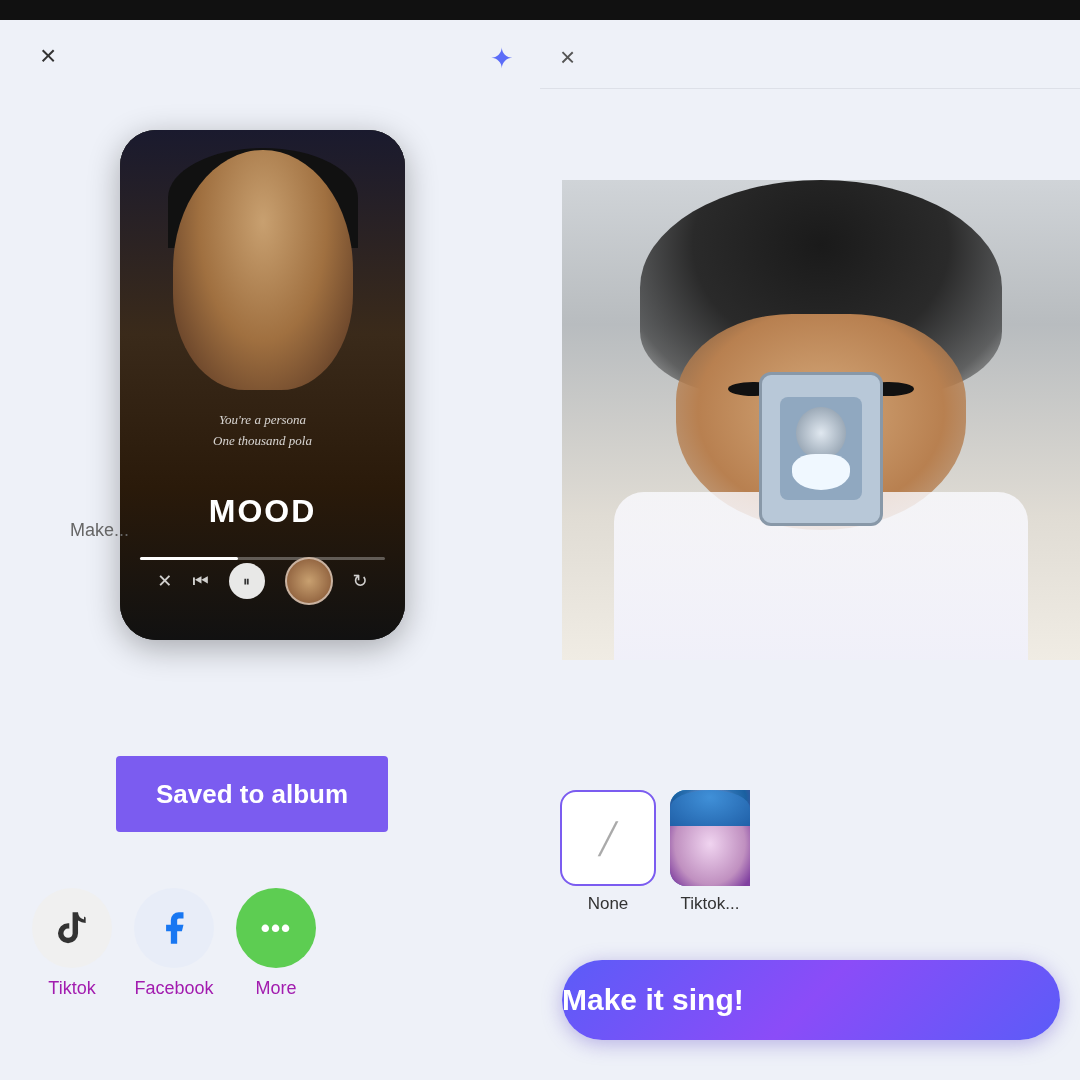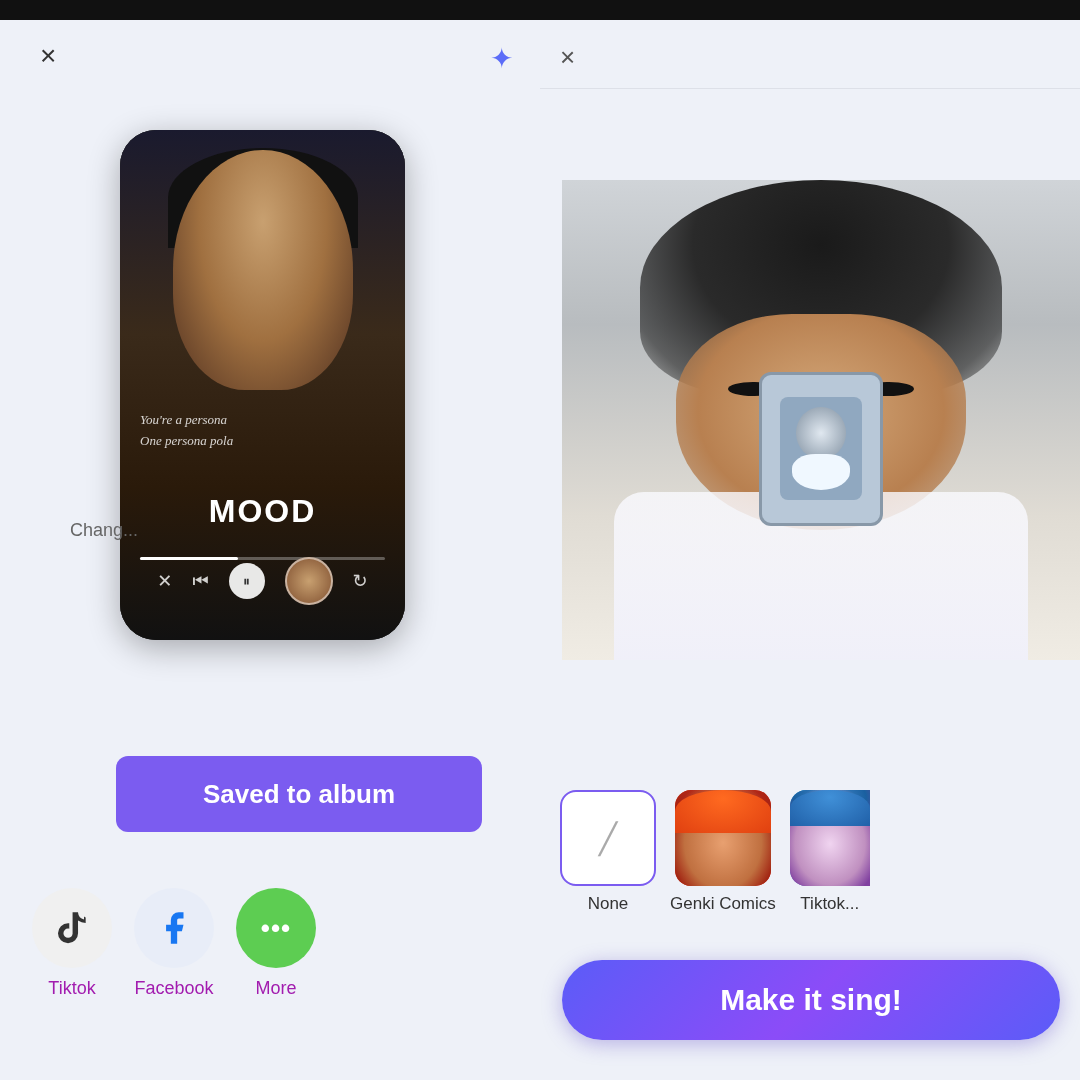--- a/index.html
+++ b/index.html
@@ -113,20 +113,21 @@
     }
 
     .phone-text-overlay {
       position: absolute;
       top: 280px;
       left: 20px;
       right: 20px;
       color: white;
       font-size: 13px;
       font-style: italic;
+      text-align: center;
       opacity: 0.8;
       line-height: 1.6;
       font-family: 'Georgia', serif;
     }
 
     .phone-mood-text {
       position: absolute;
       bottom: 110px;
       left: 50%;
       transform: translateX(-50%);
@@ -206,24 +207,24 @@
       left: 70px;
       color: #666;
       font-size: 18px;
     }
 
     
     .saved-btn {
       position: absolute;
       top: 756px;
       left: 116px;
-      width: 366px;
+      width: 272px;
       height: 76px;
       background: #7B5CF0;
-      border-radius: 12px;
+      border-radius: 4px;
       display: flex;
       align-items: center;
       justify-content: center;
       cursor: pointer;
     }
 
     .saved-btn span {
       color: white;
       font-size: 26px;
       font-weight: 700;
@@ -335,21 +336,21 @@
     .make-sing-btn {
       position: absolute;
       bottom: 40px;
       left: 562px;
       right: 20px;
       height: 80px;
       background: linear-gradient(135deg, #5b5cf8, #8b4cf8, #5b5cf8);
       border-radius: 40px;
       display: flex;
       align-items: center;
-      justify-content: center;
+      justify-content: flex-start;
       cursor: pointer;
       box-shadow: 0 4px 20px rgba(100, 80, 200, 0.4);
     }
 
     .make-sing-btn span {
       color: white;
       font-size: 30px;
       font-weight: 700;
     }
 
@@ -399,37 +400,37 @@
 
 <div class="divider-h"></div>
 
 <div class="phone-mockup">
   <div class="phone-inner">
     <div class="phone-person-bg"></div>
     <div class="phone-hair"></div>
     <div class="phone-person-face"></div>
     <div class="phone-text-overlay">
       <span>You're a persona</span><br>
-      <span>One persona pola</span>
+      <span>One thousand pola</span>
     </div>
     <div class="phone-mood-text">MOOD</div>
     <div class="phone-progress-bar">
       <div class="phone-progress-fill"></div>
     </div>
     <div class="phone-controls">
       <span class="ctrl-btn">✕</span>
       <span class="ctrl-btn">⏮</span>
       <div class="ctrl-play">⏸</div>
       <div class="ctrl-avatar"></div>
       <span class="ctrl-refresh">↻</span>
     </div>
   </div>
 </div>
 
-<div class="change-text">Chang...</div>
+<div class="change-text">Make...</div>
 
 <div class="saved-btn">
   <span>Saved to album</span>
 </div>
 
 <div class="share-row">
 
   <div class="share-item">
     <div class="share-icon-circle tiktok-circle">
       <svg width="38" height="38" viewBox="0 0 24 24" fill="none">
@@ -484,28 +485,20 @@
 
 <div class="style-row">
 
   <div class="style-item">
     <div class="style-thumb style-thumb-none">
       <span style="color:#aaa;font-size:30px;font-weight:300;">╱</span>
     </div>
     <span class="style-label">None</span>
   </div>
 
-  <div class="style-item">
-    <div class="style-thumb" style="background:linear-gradient(135deg,#ff6a3d,#e03020);">
-      <div class="face-genki"></div>
-
-      <div style="position:absolute;top:0;left:0;right:0;height:45%;background:radial-gradient(ellipse at 50% 20%,#ff6a20,#e04010);border-radius:50% 50% 0 0;"></div>
-    </div>
-    <span class="style-label">Genki Comics</span>
-  </div>
 
 
 
   <div class="style-item">
     <div class="style-thumb" style="background:linear-gradient(135deg,#40b8e8,#8040b0);width:80px;overflow:hidden;border-radius:16px 0 0 16px;">
       <div class="face-cartoon"></div>
       <div style="position:absolute;top:0;left:0;right:0;height:38%;background:radial-gradient(ellipse at 50% 20%,#4090d8,#2060a8);border-radius:50% 50% 0 0;"></div>
     </div>
     <span class="style-label">Tiktok...</span>
   </div>

